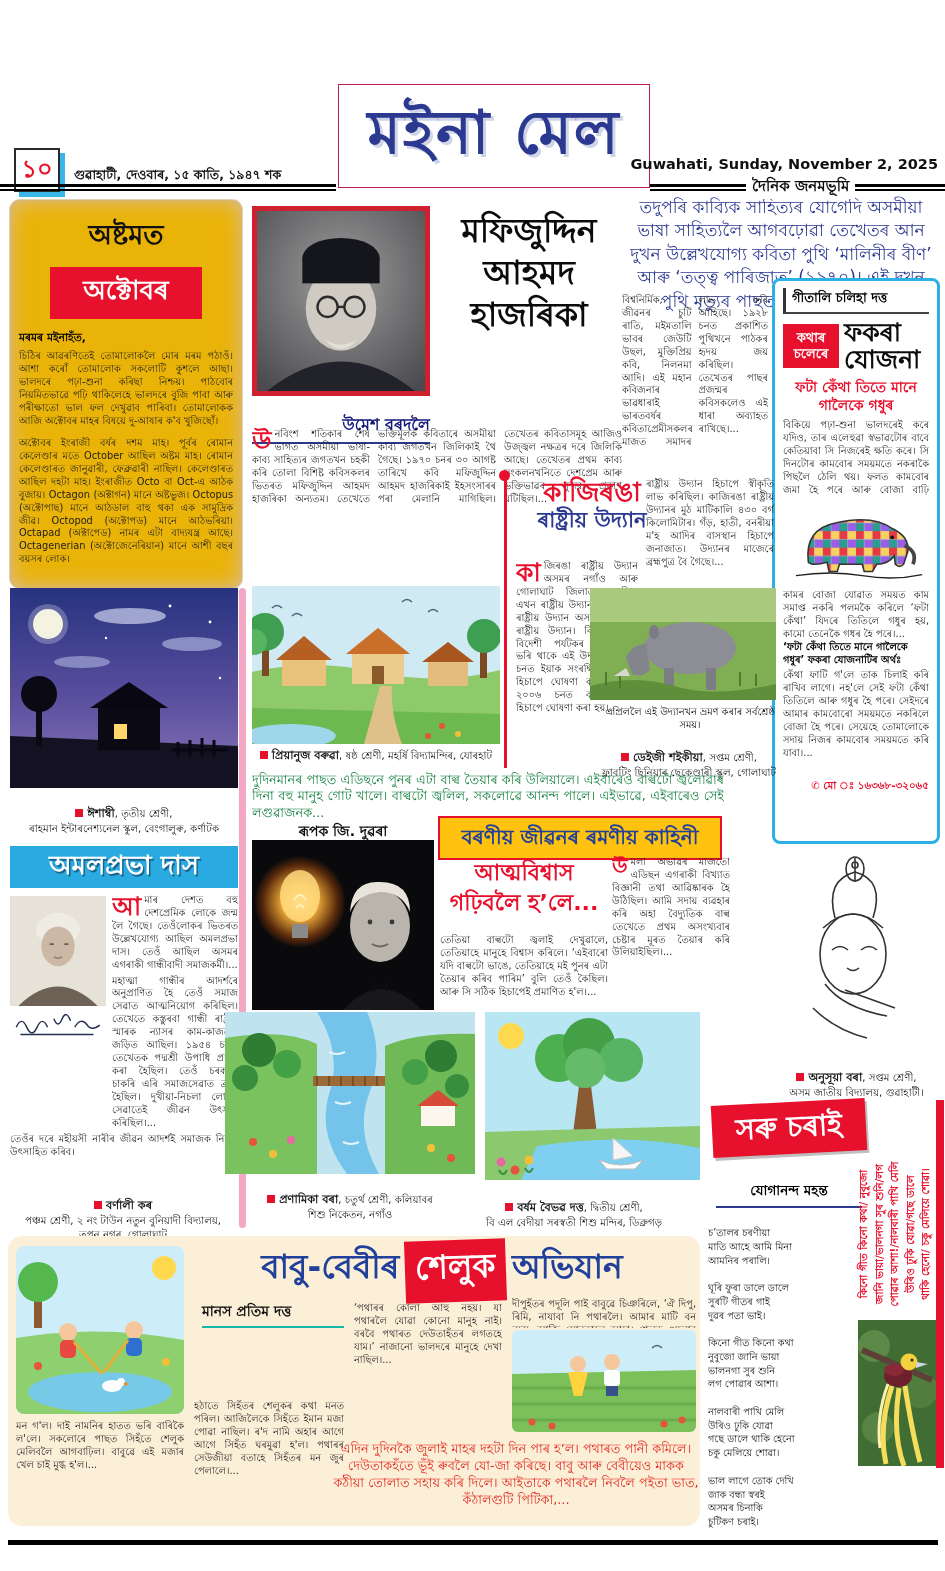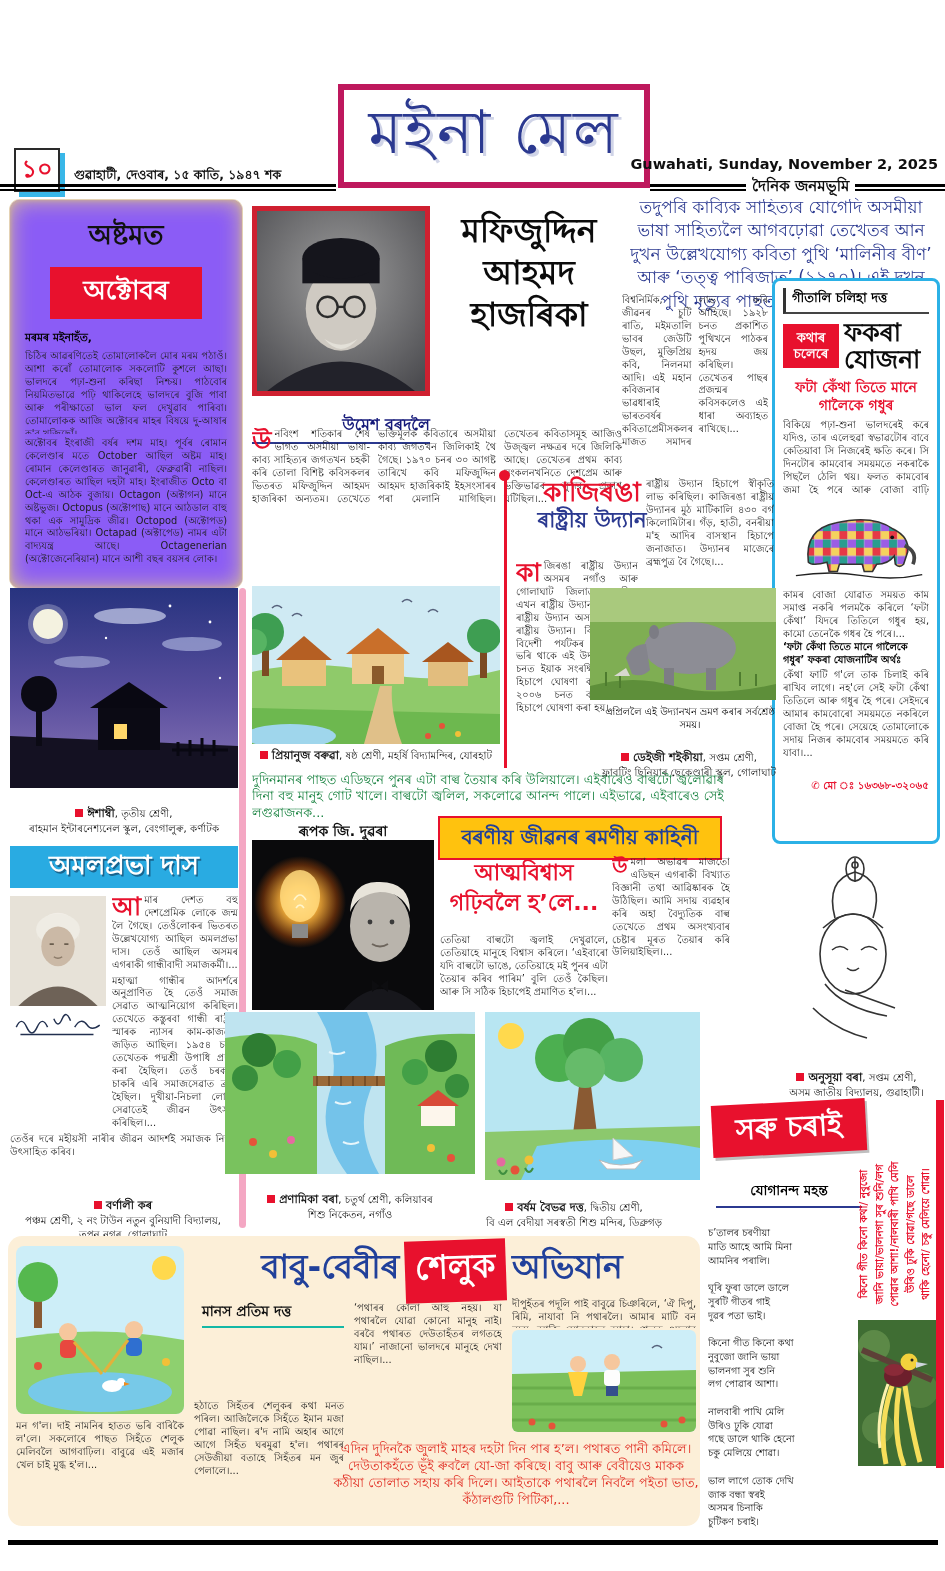--- a/index.html
+++ b/index.html
@@ -10,29 +10,29 @@
 .tiny{font-size:9.8px;line-height:1.32;color:#1e1e1e;text-align:justify;overflow:hidden}
 .c2{column-count:2;column-gap:7px}
 .c3{column-count:3;column-gap:8px}
 .drop{float:left;font-size:25px;line-height:.85;font-weight:bold;color:#e8112d;padding:2px 3px 0 0}
 .cap{font-size:10.2px;color:#141414;text-align:center;line-height:1.4}
 .cap b{font-size:11.3px}
 .bullet{display:inline-block;width:8px;height:8px;background:#e8112d;margin-right:4px}
 svg{display:block}
 
 
-.masthead{left:338px;top:84px;width:312px;height:104px;border:6px solid #be185d;display:flex;align-items:center;justify-content:center;font-size:60px;font-weight:normal;color:#2b3990;text-shadow:3px 3px 0 rgba(43,57,144,.22);letter-spacing:2px}
+.masthead{left:338px;top:84px;width:312px;height:104px;border:1px solid #be185d;display:flex;align-items:center;justify-content:center;font-size:60px;font-weight:bold;color:#2b3990;text-shadow:3px 3px 0 rgba(43,57,144,.22);letter-spacing:2px}
 .pagenum{left:14px;top:148px;width:46px;height:44px;border:2px solid #2a2a2a;background:#fff;color:#e8112d;font-size:24px;font-weight:bold;display:flex;align-items:center;justify-content:center;box-shadow:5px 5px 0 #39b7e8}
 .dateline{left:74px;top:166px;font-size:12.5px;font-weight:bold;color:#111}
 .endate{left:600px;top:156px;width:338px;text-align:right;font-size:14.5px;font-weight:bold;color:#101010}
 .hrule{height:7px;border-top:3px solid #000;border-bottom:2px solid #000}
 .brand{left:746px;top:174px;background:#fff;padding:0 6px;font-size:15px;font-weight:bold;color:#0d0d0d;z-index:3}
 
 
-.letter{left:10px;top:200px;width:232px;height:388px;background:#8b5cf6;border-radius:10px;box-shadow:inset 0 0 22px #d9bf98,inset 0 0 5px #c9a97a,0 0 0 1px #e4d2b4;padding:14px 15px 10px}
+.letter{left:10px;top:200px;width:232px;height:388px;background:#eab308;border-radius:10px;box-shadow:inset 0 0 22px #d9bf98,inset 0 0 5px #c9a97a,0 0 0 1px #e4d2b4;padding:14px 9px 10px}
 .letter .kick{text-align:center;font-size:27px;font-weight:bold;color:#111}
 .letter .ttl{width:152px;margin:8px auto 10px;background:#e8112d;color:#fff;text-align:center;font-size:26px;font-weight:bold;padding:3px 0 5px}
 .letter .salut{font-size:10.8px;font-weight:bold;margin-bottom:2px}
 .letter .sig{ text-align:right;font-weight:bold;font-size:12px;margin-top:4px}
 .letter .close{text-align:right;font-size:9.8px;margin-top:4px}
 
 
 .photo-frame{left:252px;top:206px;width:178px;height:190px;border:5px solid #cf2030;background:#777;overflow:hidden}
 .f-byline{left:252px;top:412px;width:178px;text-align:right;font-size:16px;font-weight:bold;color:#15197a;border-bottom:2px solid #2b3990;padding-bottom:3px}
 .f-head{left:436px;top:210px;width:186px;text-align:center;font-size:33px;line-height:1.28;font-weight:bold;color:#0b0b0b}

